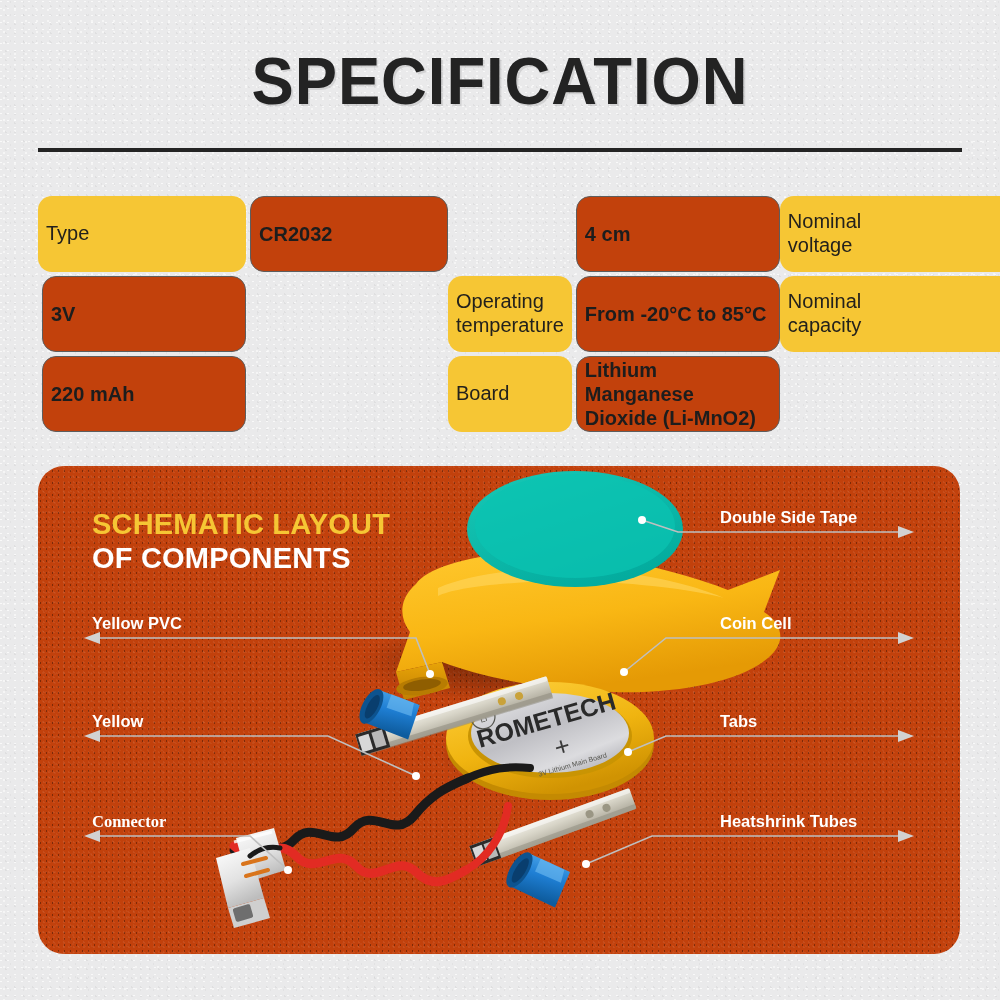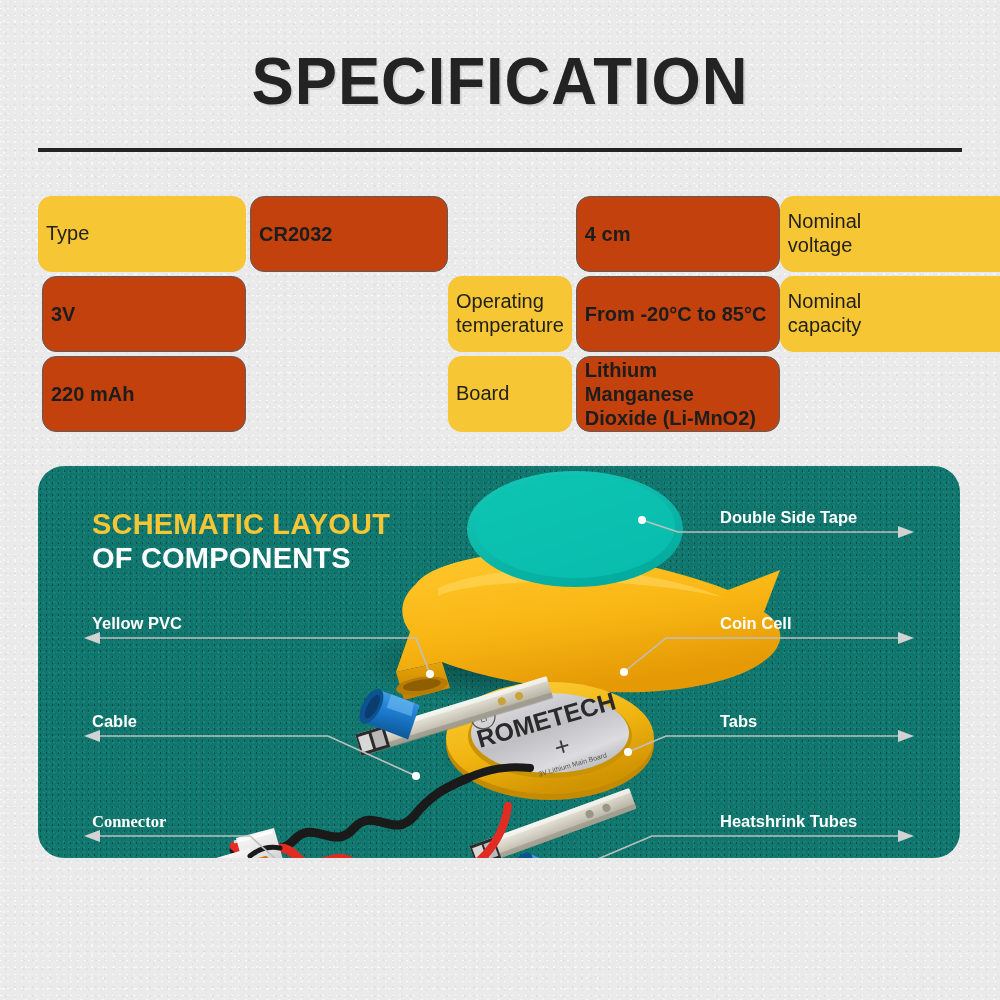--- a/index.html
+++ b/index.html
@@ -94,22 +94,22 @@
     margin-left: 4px;
   }
   .cell.spacer { background: none; }
 
   
   .panel {
     position: absolute;
     left: 38px;
     top: 466px;
     width: 922px;
-    height: 392px;
-    background: #0f766e;
+    height: 488px;
+    background: #c2410c;
     border-radius: 26px;
     overflow: hidden;
   }
   .panel::before {
     content: "";
     position: absolute;
     inset: 0;
     background-image:
       radial-gradient(circle at 18% 28%, rgba(255,255,255,.07) 0 1px, transparent 1px),
       radial-gradient(circle at 66% 58%, rgba(255,255,255,.05) 0 1px, transparent 1px),
@@ -374,20 +374,20 @@
       <circle cx="604" cy="54" r="4"></circle>
       <circle cx="586" cy="206" r="4"></circle>
       <circle cx="590" cy="286" r="4"></circle>
       <circle cx="548" cy="398" r="4"></circle>
       <circle cx="378" cy="310" r="4"></circle>
       <circle cx="250" cy="404" r="4"></circle>
     </g>
   </svg>
 
   <div class="callout" style="left:54px; top:148px;">Yellow PVC</div>
-  <div class="callout" style="left:54px; top:246px;">Cable</div>
+  <div class="callout" style="left:54px; top:246px;">Yellow</div>
   <div class="callout" style="left:54px; top:346px;font-family:Liberation Serif, serif;">Connector</div>
 
   <div class="callout right" style="left:682px; top:42px;">Double Side Tape</div>
   <div class="callout right" style="left:682px; top:148px;">Coin Cell</div>
   <div class="callout right" style="left:682px; top:246px;">Tabs</div>
   <div class="callout right" style="left:682px; top:346px;">Heatshrink Tubes</div>
 </div>
 
 </body></html>

